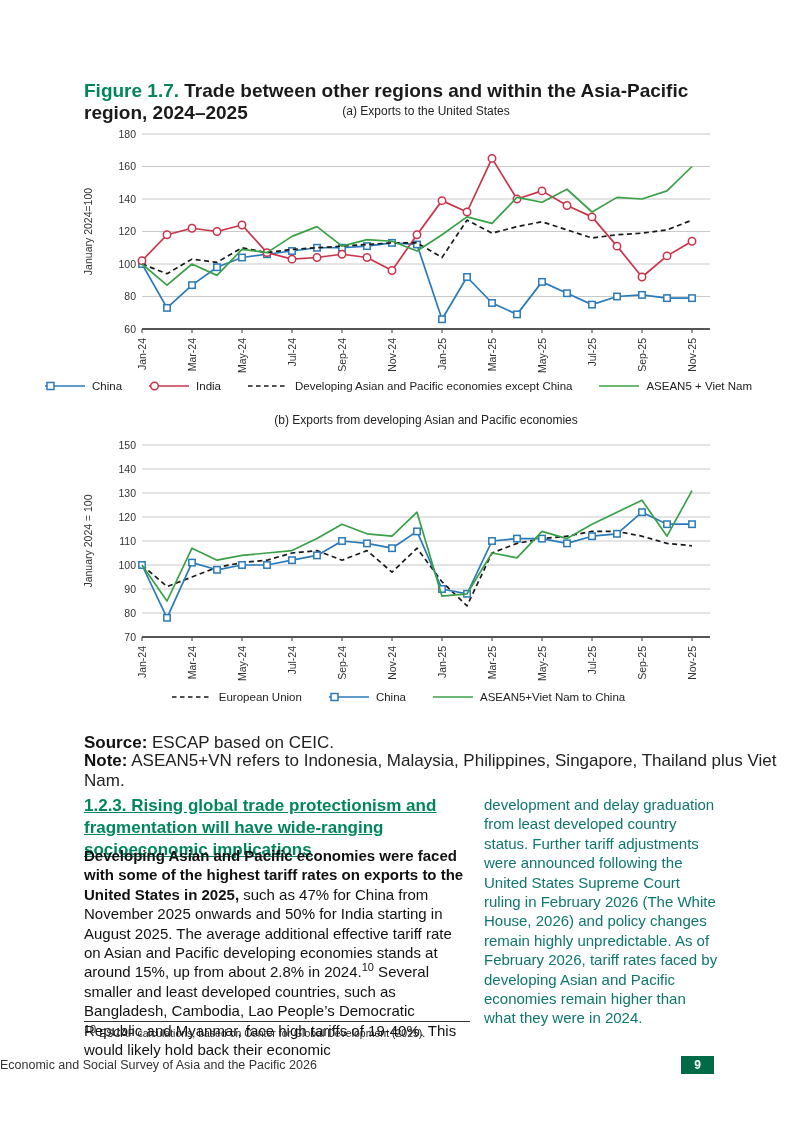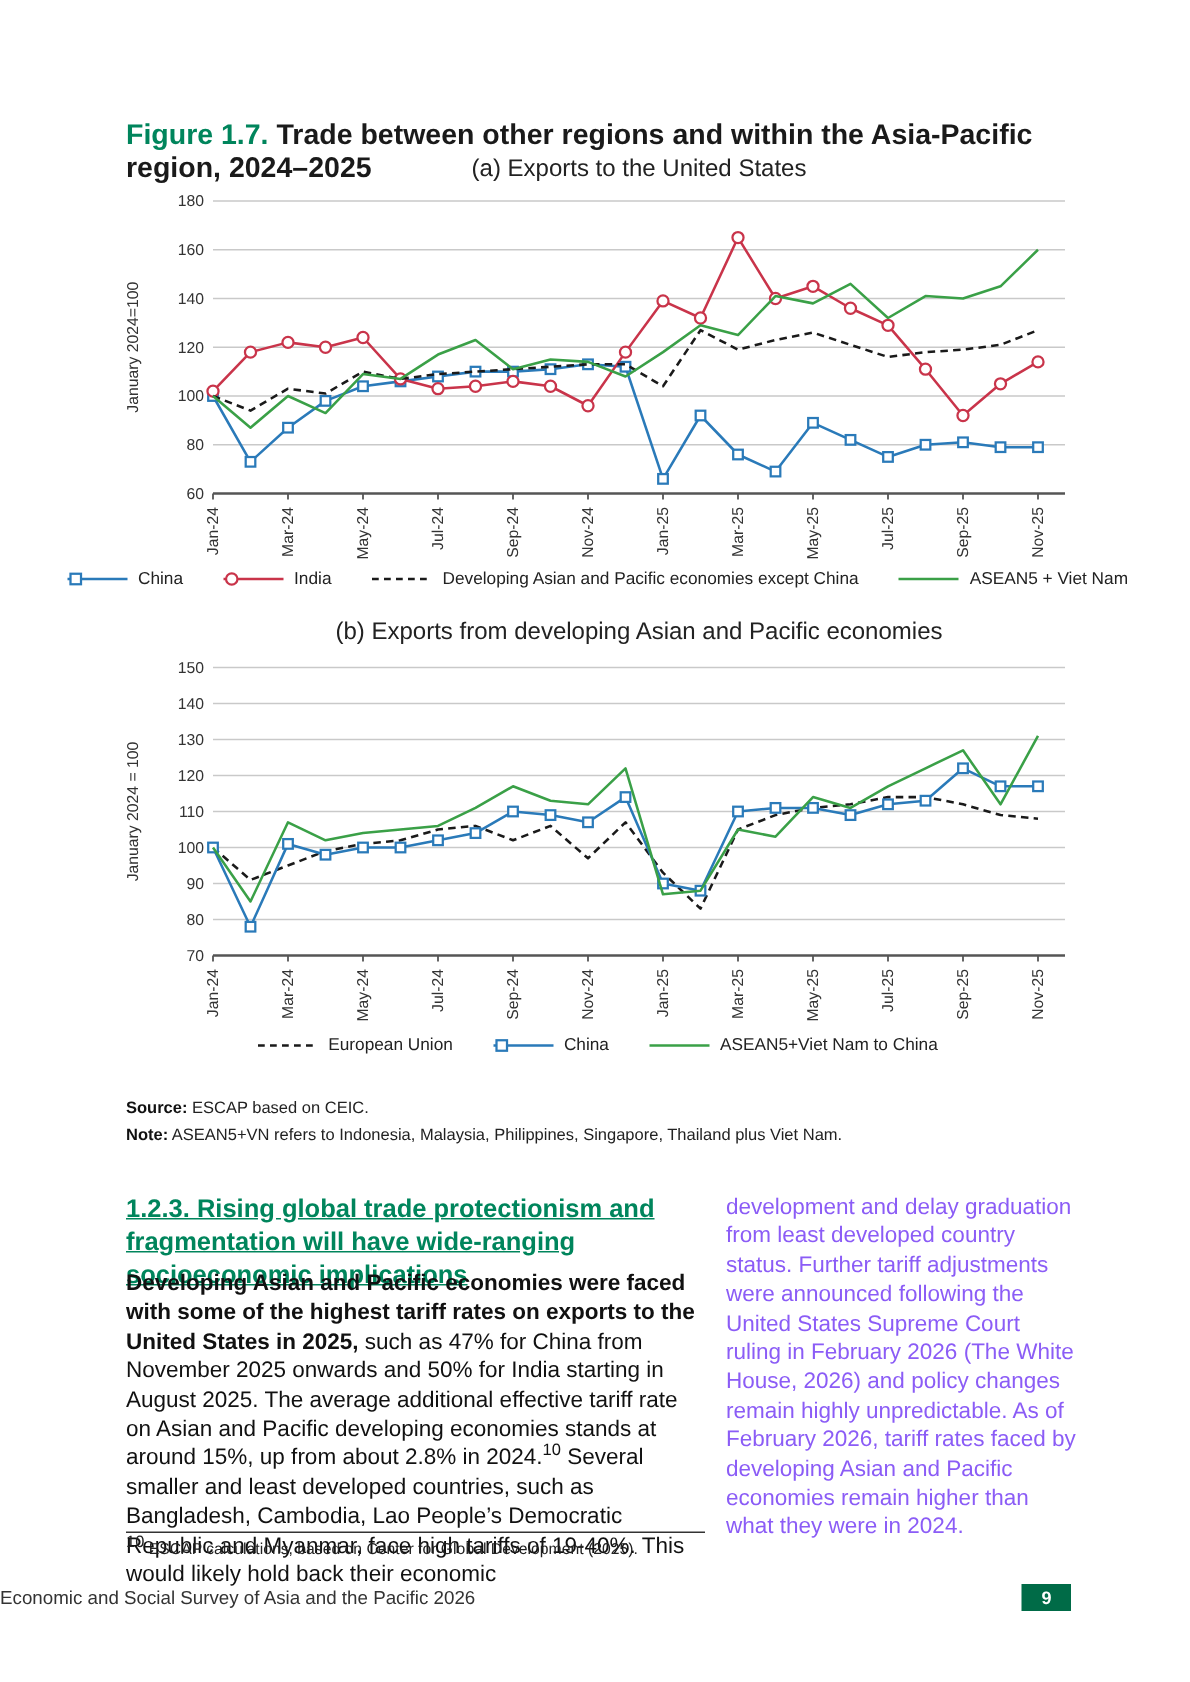--- a/index.html
+++ b/index.html
@@ -1,30 +1,30 @@
 <!DOCTYPE html>
 <html><head>
 <meta charset="utf-8">
 <style>
   html,body{margin:0;padding:0;background:#fff;}
   .page{position:relative;width:793px;height:1121px;background:#fff;overflow:hidden;
         font-family:"Liberation Sans",sans-serif;color:#1a1a1a;}
   .abs{position:absolute;}
   .fig-head{left:84px;top:80px;width:640px;font-size:19px;font-weight:bold;}
   .fig-label{color:#00855C;}
-  .sub-title{left:140px;width:572px;text-align:center;font-size:16px;color:#222;}
+  .sub-title{left:140px;width:572px;text-align:center;font-size:12px;color:#222;}
   .legend{left:78px;width:640px;display:flex;justify-content:center;align-items:center;gap:26px;
           font-size:11.5px;color:#222;}
   .lg-item{display:inline-flex;align-items:center;gap:6px;white-space:nowrap;}
   .tick{font-size:10.5px;fill:#333;font-family:"Liberation Sans",sans-serif;}
-  .src{left:84px;font-size:11px;color:#222;}
+  .src{left:84px;font-size:17px;color:#222;}
   .src b{color:#111;}
   .heading{left:84px;top:795px;width:392px;font-size:17px;font-weight:bold;color:#00855C;line-height:1.28;text-decoration:underline;}
   .col-left{left:84px;top:846px;width:388px;font-size:15px;line-height:19.4px;color:#111;}
-  .col-right{left:484px;top:795px;width:234px;font-size:15px;line-height:19.4px;color:#8b5cf6;}
+  .col-right{left:484px;top:795px;width:234px;font-size:15px;line-height:19.4px;color:#0f766e;}
   .col-left b{font-weight:bold;margin-top:24px;}
   sup{font-size:11px;vertical-align:super;line-height:0;}
   .fnrule{left:84px;top:1021px;width:386px;border-top:1.3px solid #333;height:0;}
   .footnote{left:84px;top:1027px;width:500px;font-size:10.5px;color:#222;}
   .footer{left:0;right:79px;top:1056px;display:flex;justify-content:space-between;align-items:center;gap:10px;
           font-size:12.5px;color:#333;}
   .page-badge{background:#006B47;color:#fff;font-weight:bold;font-size:12px;padding:2px 13px;}
 </style>
 </head>
 <body>

